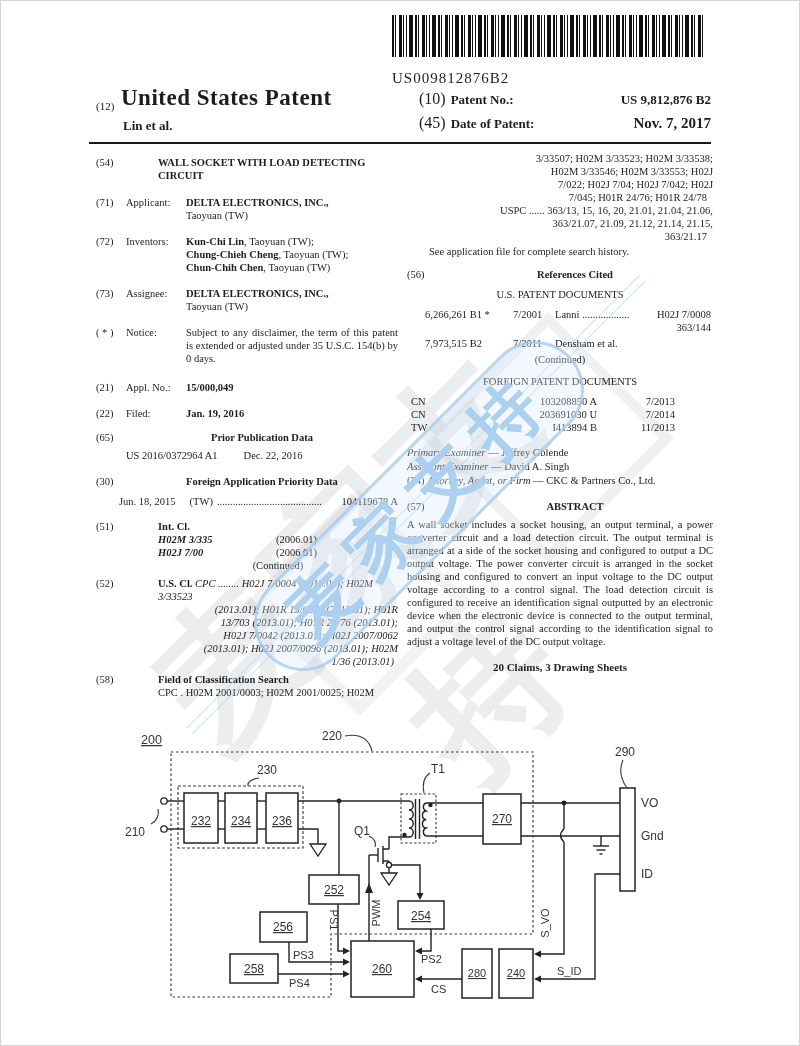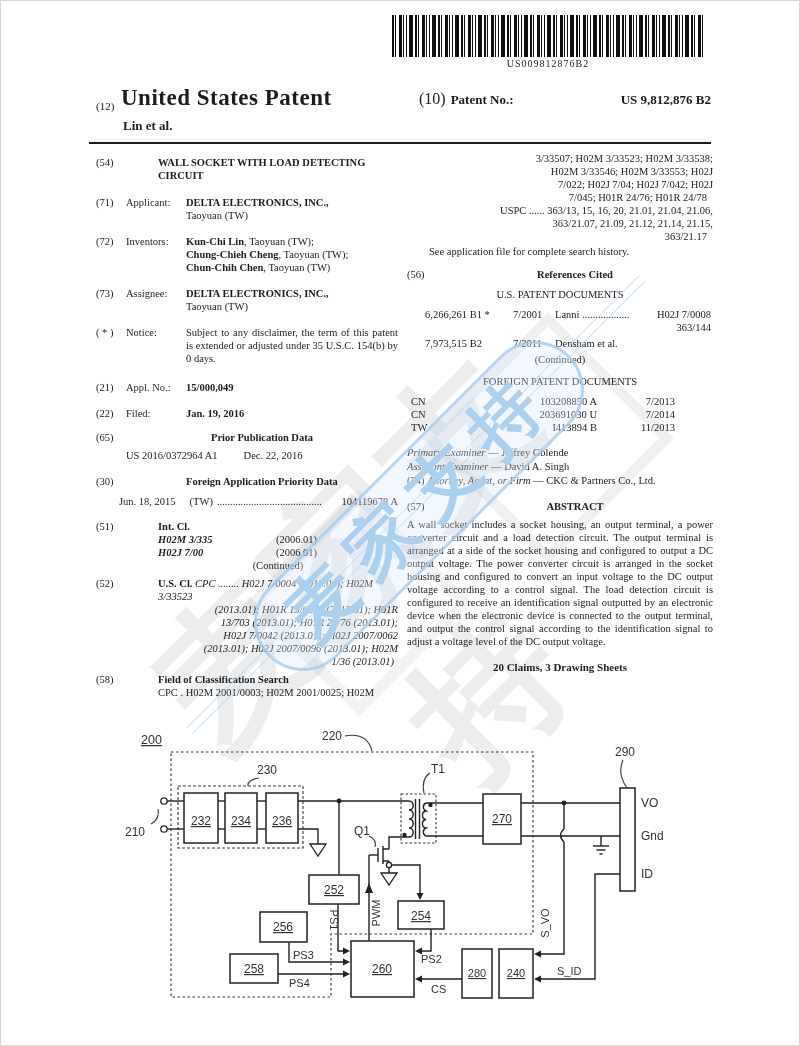--- a/index.html
+++ b/index.html
@@ -13,21 +13,21 @@
   .barcode {
     height:42px; width:100%;
     background:repeating-linear-gradient(90deg,
       #101010 0px,#101010 2px,#fff 2px,#fff 3px,
       #101010 3px,#101010 4px,#fff 4px,#fff 7px,
       #101010 7px,#101010 10px,#fff 10px,#fff 11px,
       #101010 11px,#101010 12px,#fff 12px,#fff 14px,
       #101010 14px,#101010 15px,#fff 15px,#fff 17px,
       #101010 17px,#101010 21px,#fff 21px,#fff 23px);
   }
-  .barcode-num { text-align:center; font-size:10px; letter-spacing:1px; margin-top:1px; }
+  .barcode-num { text-align:left; font-size:15px; letter-spacing:1px; margin-top:13px; }
   
   .h-kind { position:absolute; left:95px; top:99px; font-size:11px; }
   .h-title { position:absolute; left:120px; top:84px; font-size:23px; font-weight:bold; letter-spacing:0.5px; }
   .h-inv { position:absolute; left:122px; top:117px; font-size:13px; font-weight:bold; }
   .h-right { position:absolute; left:418px; top:89px; width:292px; font-size:13px; }
   .h-row { display:flex; align-items:baseline; margin-bottom:6px; }
   .h-row .pnum { font-size:16px; margin-right:5px; }
   .h-row .plbl { font-weight:bold; }
   .h-row .pval { margin-left:auto; font-weight:bold; font-size:13px; }
   .h-row .pval.date { font-size:15px; }
@@ -106,20 +106,25 @@
 
     <div class="h-kind">(12)</div>
     <div class="h-title">United States Patent</div>
     <div class="h-inv">Lin et al.</div>
     <div class="h-right">
       <div class="h-row">
         <span class="pnum">(10)</span>
         <span class="plbl">Patent No.:</span>
         <span class="pval">US 9,812,876 B2</span>
       </div>
+      <div class="h-row">
+        <span class="pnum">(45)</span>
+        <span class="plbl">Date of Patent:</span>
+        <span class="pval date">Nov. 7, 2017</span>
+      </div>
     </div>
     <div class="h-rule"></div>
 
     <div class="col col-left">
 
       <div class="sec nolabel" style="margin-bottom:14px">
         <span class="num">(54)</span>
         <span class="bold">WALL SOCKET WITH LOAD DETECTING CIRCUIT</span>
       </div>
 

